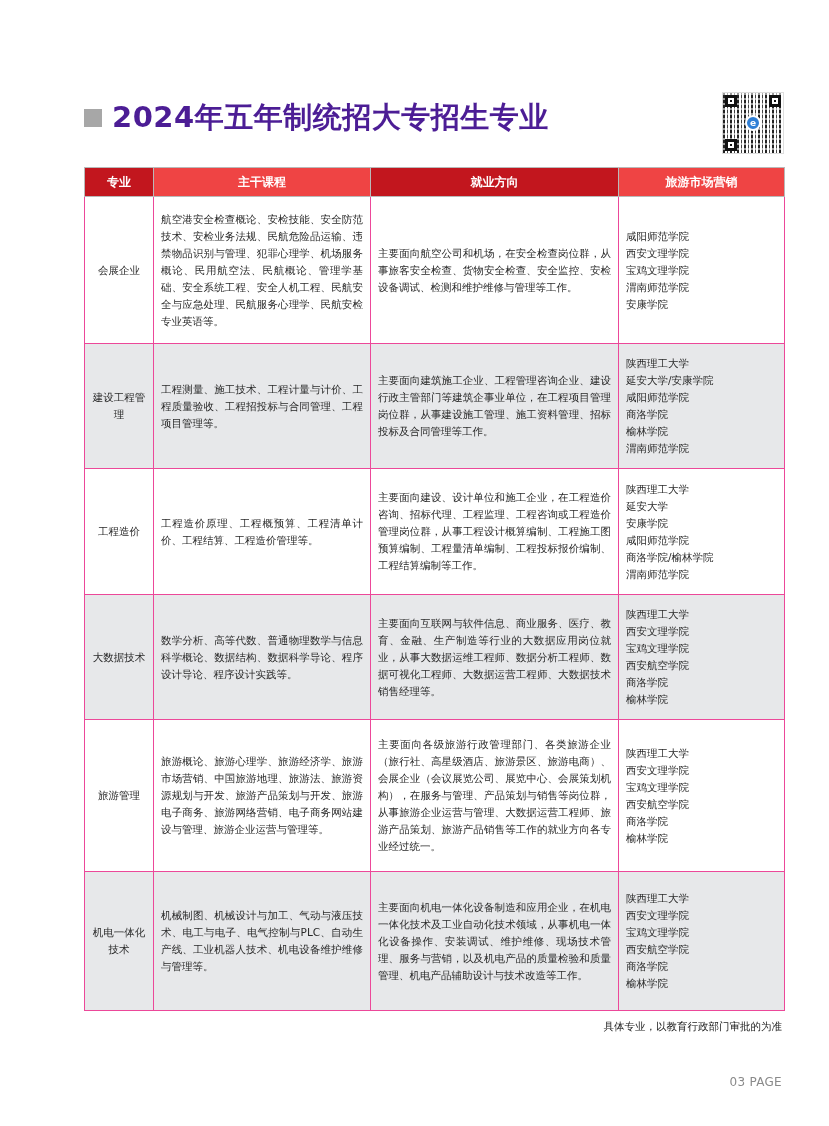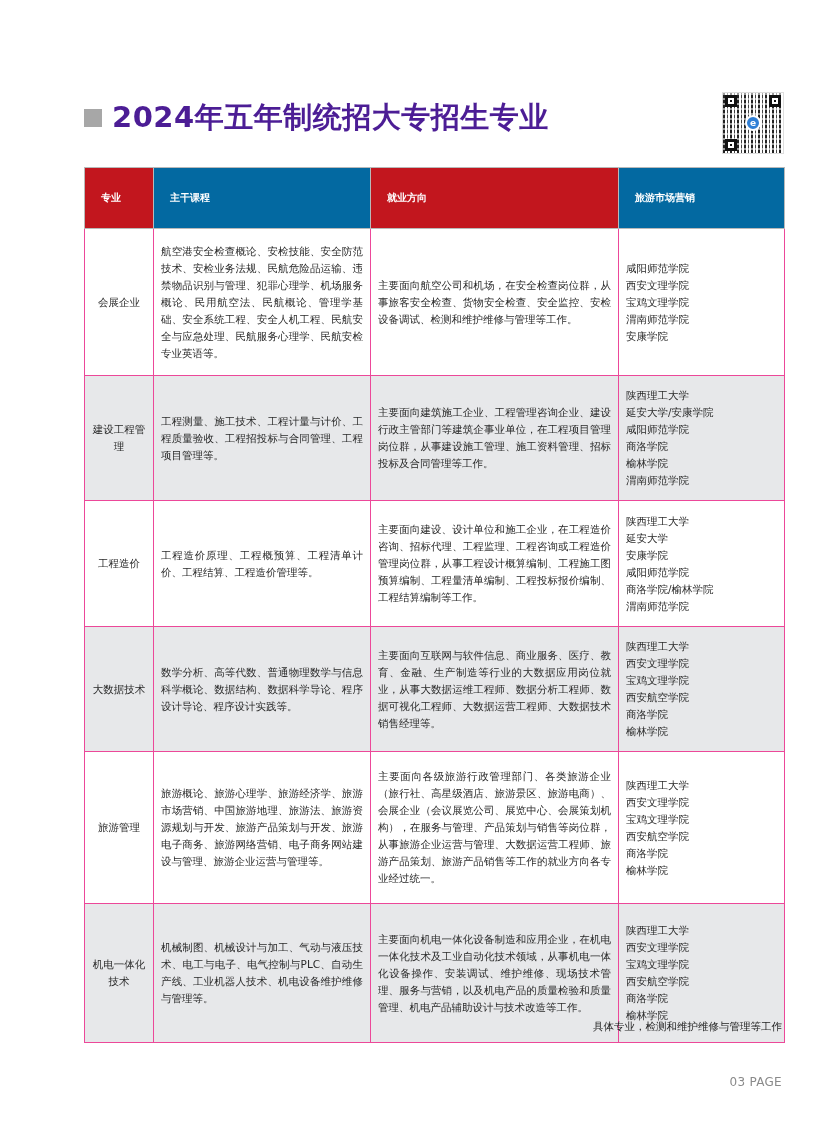--- a/index.html
+++ b/index.html
@@ -22,25 +22,25 @@
   .qr-logo {
     position: absolute; left: 22px; top: 22px; width: 16px; height: 16px; border-radius: 50%;
     background: #2f7fd6; border: 2px solid #fff; box-sizing: border-box;
     color: #fff; font-size: 9px; font-weight: bold; line-height: 12px; text-align: center;
   }
   table.majors {
     position: absolute; left: 84px; top: 167px; width: 700px;
     border-collapse: collapse; table-layout: fixed;
   }
   table.majors th {
-    height: 28px; color: #ffffff; font-size: 10px; font-weight: bold; text-align: left;
-    border: 1px solid #b9b9b9; padding: 16px;
+    height: 28px; color: #ffffff; font-size: 12px; font-weight: bold; text-align: center;
+    border: 1px solid #b9b9b9; padding: 0;
   }
   th.red { background: #c2161e; }
-  th.orange { background: #0369a1; }
+  th.orange { background: #ef4444; }
   table.majors td {
     border: 1px solid #ec4899; font-size: 10.5px; line-height: 17px; vertical-align: middle;
     padding: 0 7px; color: #2a2a2a;
   }
   tr.alt td { background: #e7e8ea; }
   td.major { text-align: center; }
   td.course, td.career { text-align: justify; }
   td.schools { }
   .school { display: block; }
   .note { position: absolute; left: 560px; top: 1020px; width: 222px; text-align: right; font-size: 10.5px; color: #222; }
@@ -150,14 +150,14 @@
         <span class="school">西安文理学院</span>
         <span class="school">宝鸡文理学院</span>
         <span class="school">西安航空学院</span>
         <span class="school">商洛学院</span>
         <span class="school">榆林学院</span>
       </td>
     </tr>
   </tbody>
 </table>
 
-<div class="note">具体专业，检测和维护维修与管理等工作</div>
+<div class="note">具体专业，以教育行政部门审批的为准</div>
 <div class="page-no">03  PAGE</div>
 
 </body></html>

